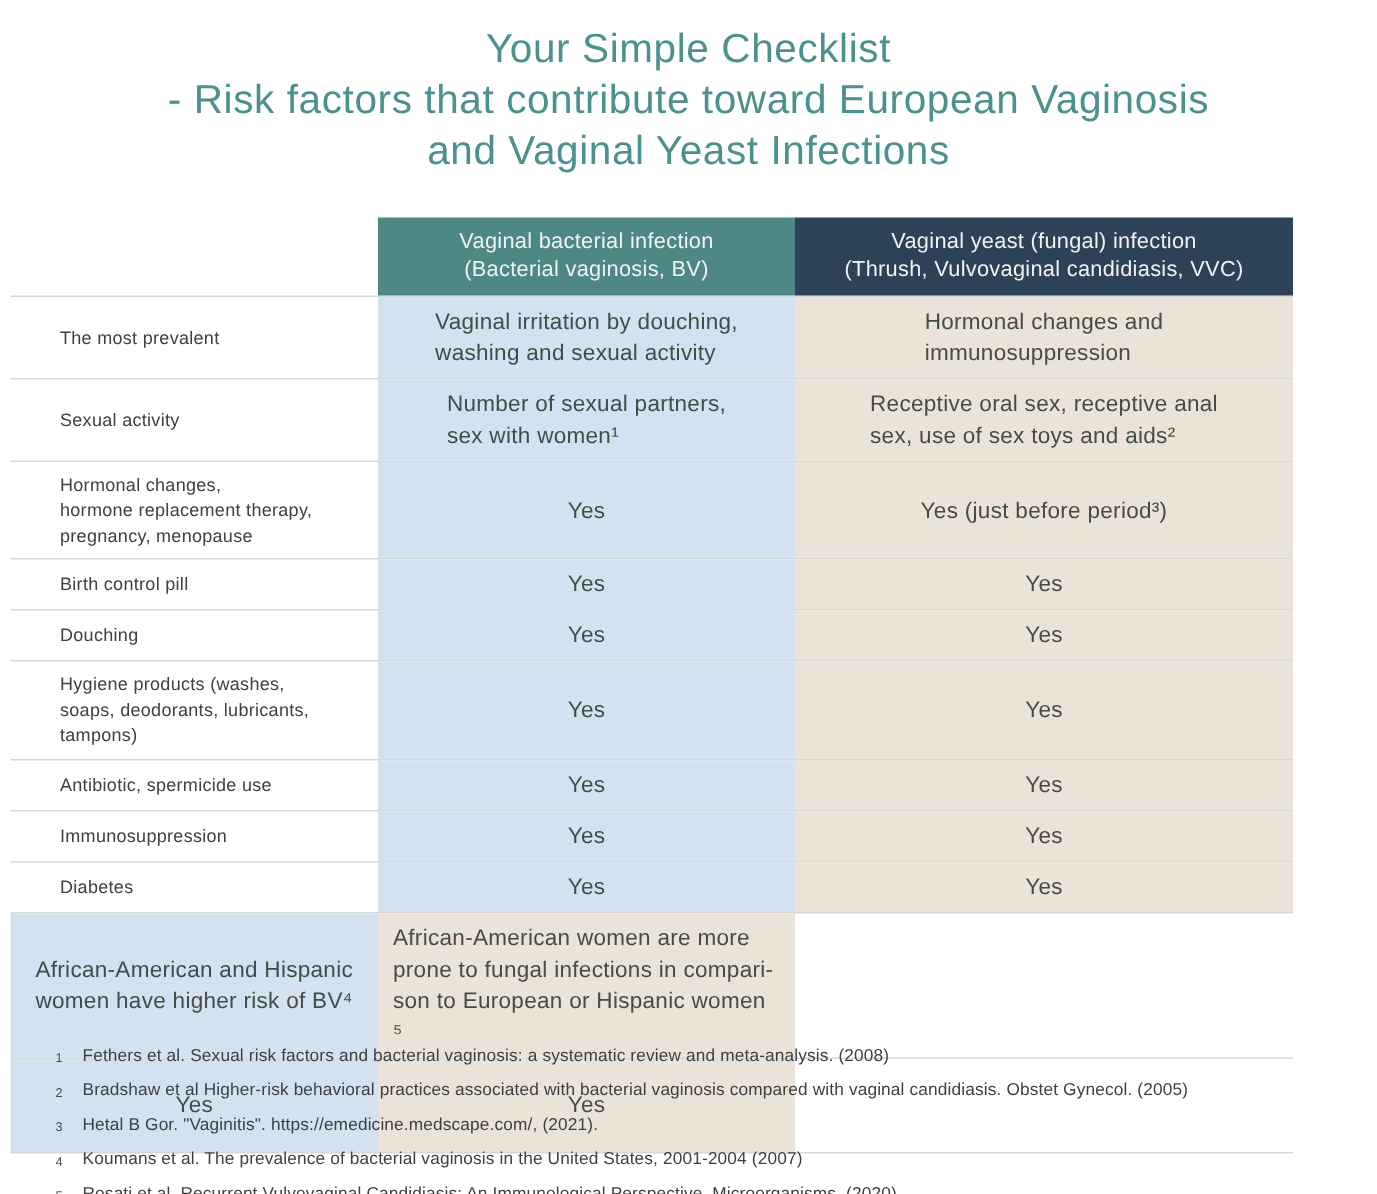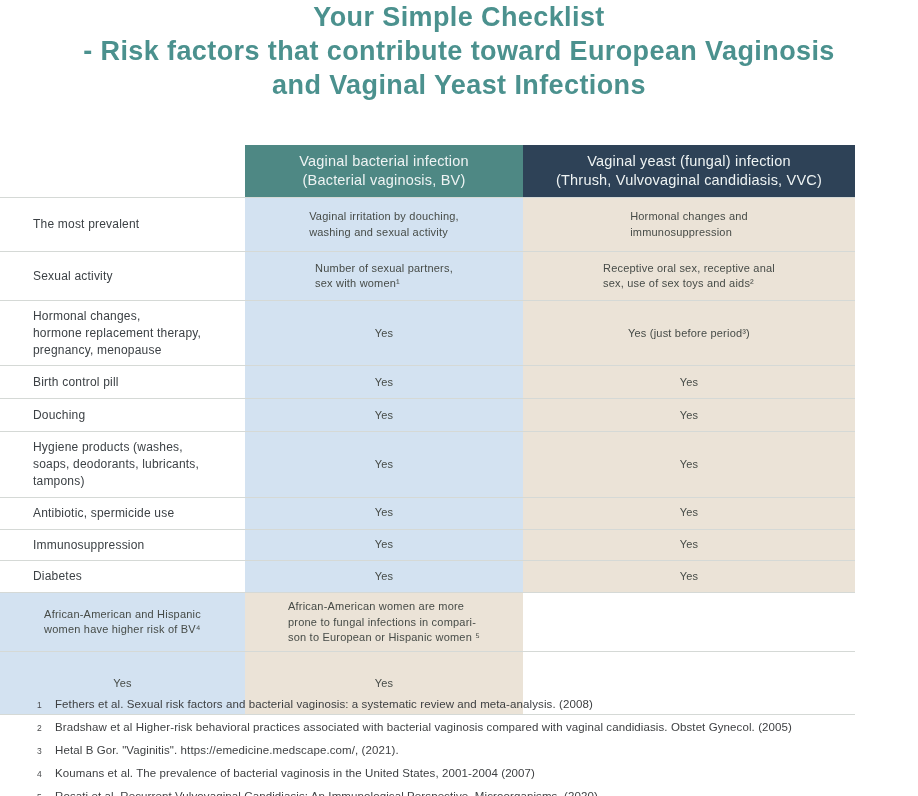--- a/index.html
+++ b/index.html
@@ -6,32 +6,32 @@
   .page{
     position:relative;
     width:918px;height:796px;
     background:#ffffff;
     font-family:"Liberation Sans", sans-serif;
     overflow:hidden;
     box-sizing:border-box;
   }
   
   .title{
-    padding-top:0;
+    padding-top:15px;
     text-align:center;
     color:var(--title-color,#4b918e);
     font-size:27px;
     line-height:34px;
     letter-spacing:0.4px;
-    font-weight:700;
+    font-weight:400;
   }
   
   .table{
     position:absolute;
-    top:145px;left:0;
+    top:145px;left:7px;
     width:855px;
   }
   .hdr-row{
     display:grid;
     grid-template-columns:245px 278px 332px;
   }
   .hdr-cell{
     height:52px;
     display:flex;align-items:center;justify-content:center;
     text-align:center;
@@ -56,21 +56,21 @@
     color:#3c4145;
     font-size:12px;
     line-height:1.4;
     white-space:pre-line;
     letter-spacing:0.2px;
   }
   .cell{
     display:flex;align-items:center;justify-content:center;
     padding:6px 10px;
     box-sizing:border-box;
-    font-size:11px;
+    font-size:15px;
     line-height:1.4;
     color:#464b47;
     letter-spacing:0.2px;
   }
   .cell > span{white-space:pre-line;text-align:left;display:inline-block;}
   .cell.yes > span{text-align:center;}
   .col-bv{background:var(--bv-col,#d3e2f1);}
   .col-vvc{background:var(--vvc-col,#ebe3d7);}
   
   .footnotes{

